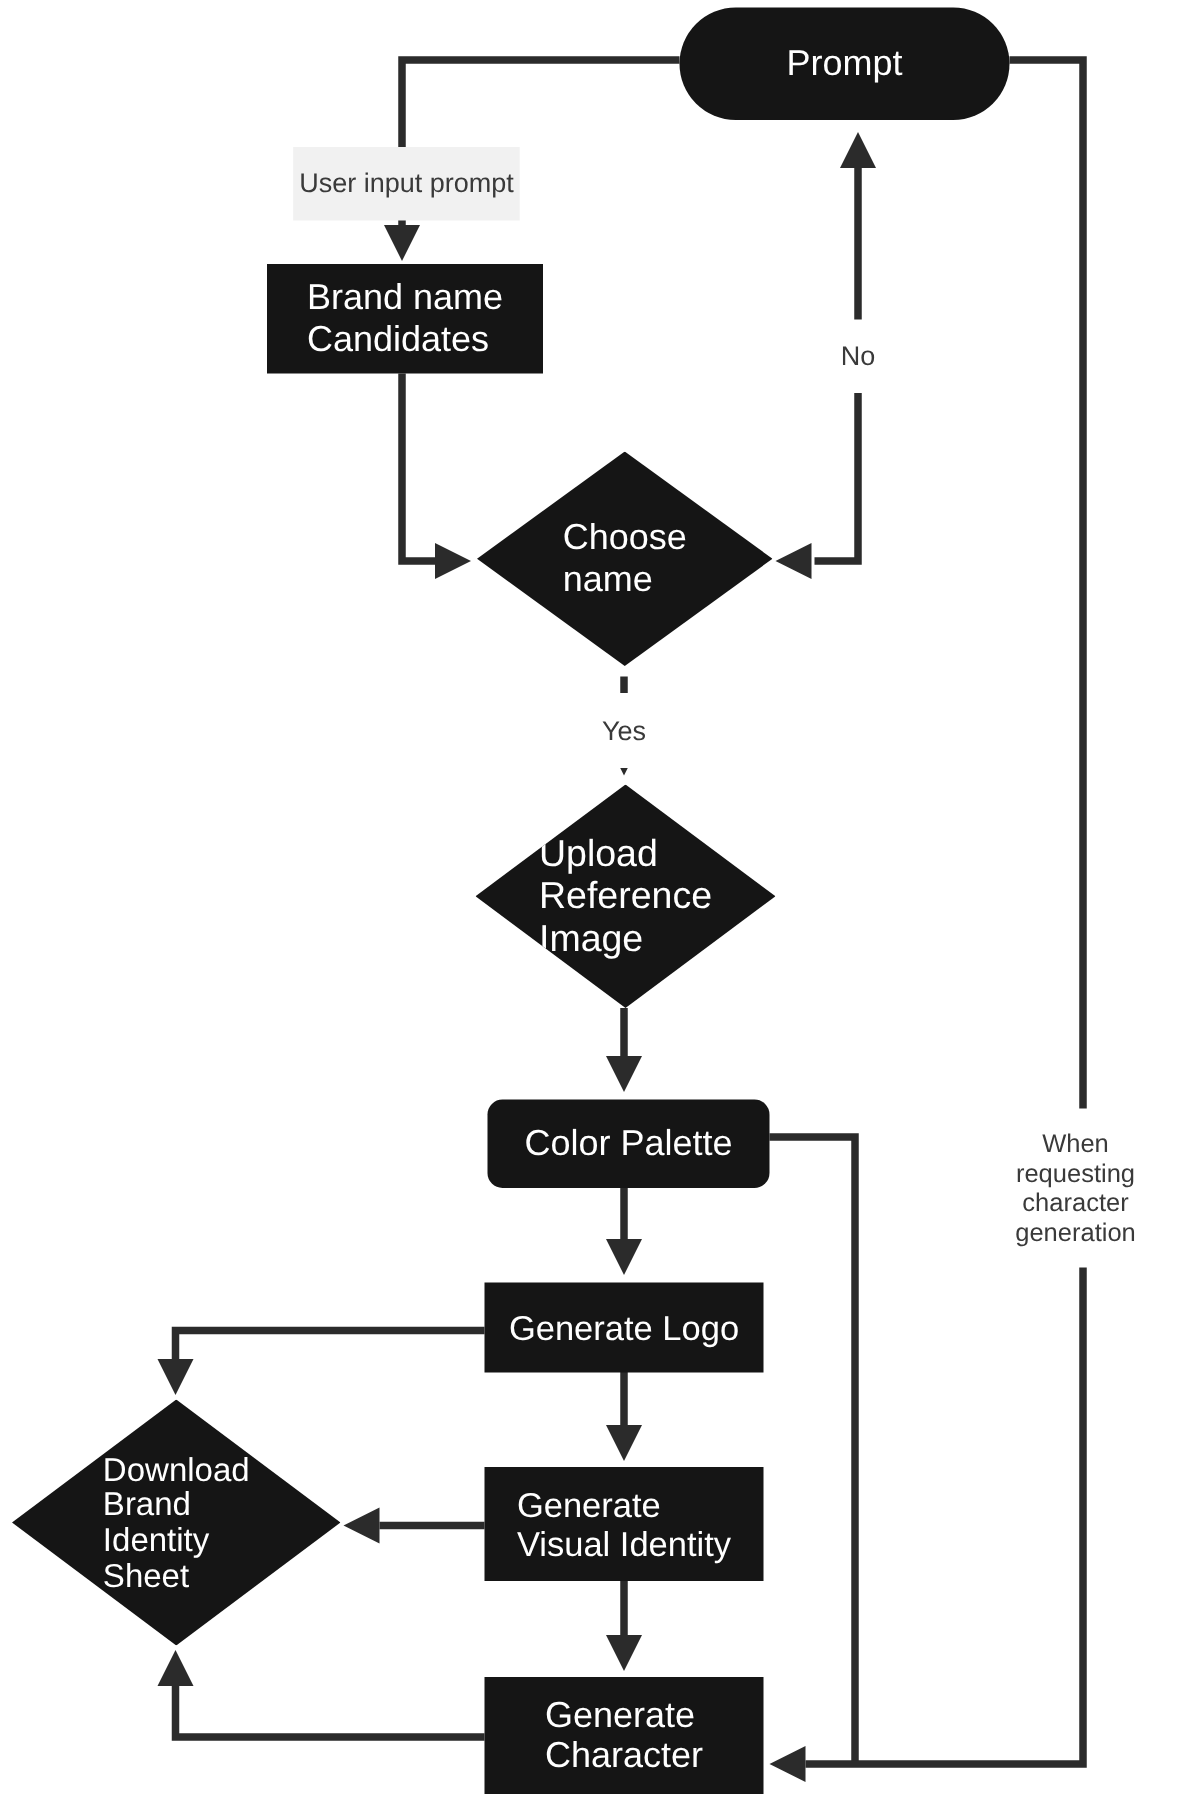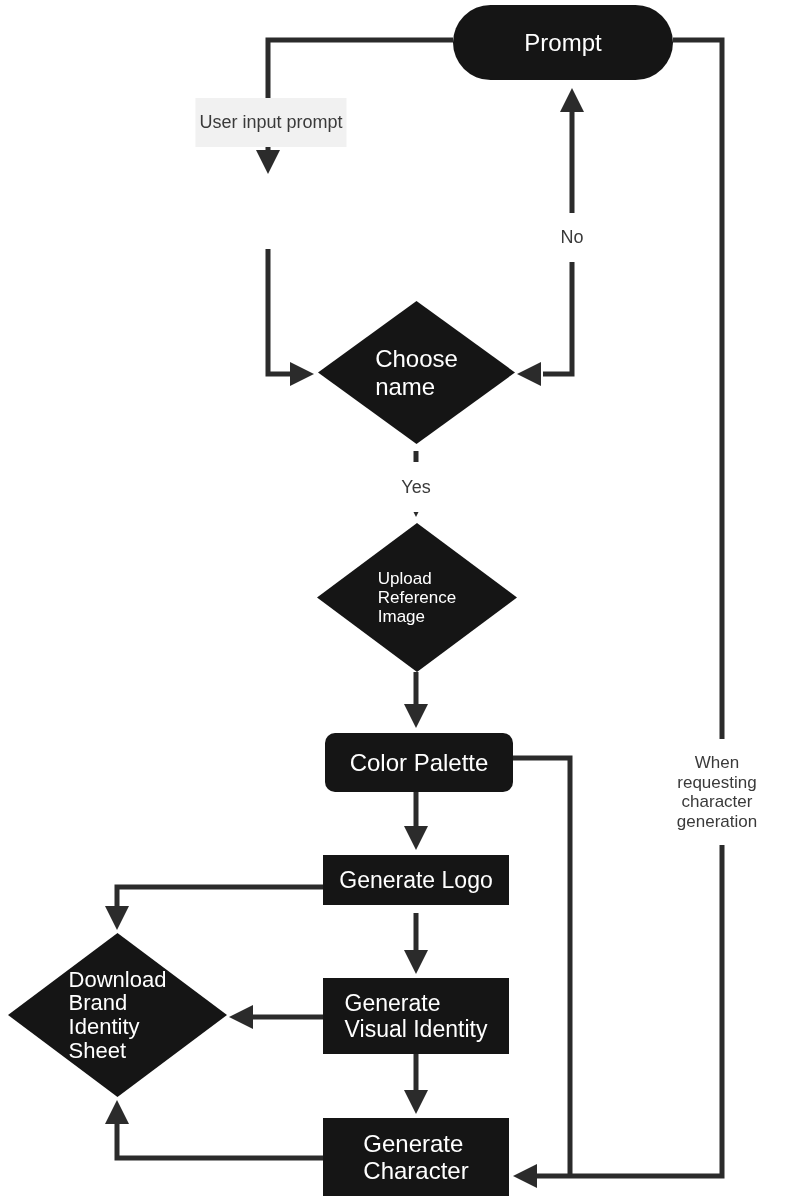--- a/index.html
+++ b/index.html
@@ -48,23 +48,23 @@
     font-weight: normal;
     white-space: pre-line;
     line-height: 1.13;
   }
   .diamond {
     clip-path: polygon(50% 0, 100% 50%, 50% 100%, 0 50%);
   }
   #node-prompt   { left: 453px; top: 5px;    width: 220px; height: 75px;  border-radius: 38px; font-size: 24px; }
   #node-brand    { left: 178px; top: 176px;  width: 184px; height: 73px;  font-size: 24px; }
   #node-choose   { left: 318px; top: 301px;  width: 197px; height: 143px; font-size: 24px; }
-  #node-upload   { left: 317px; top: 523px;  width: 200px; height: 149px; font-size: 17px; }
+  #node-upload   { left: 317px; top: 523px;  width: 200px; height: 149px; font-size: 25px; }
   #node-palette  { left: 325px; top: 733px;  width: 188px; height: 59px;  font-size: 24px; border-radius: 10px; }
-  #node-logo     { left: 323px; top: 855px;  width: 186px; height: 50px;  font-size: 23px; }
+  #node-logo     { left: 323px; top: 855px;  width: 186px; height: 60px;  font-size: 23px; }
   #node-vi       { left: 323px; top: 978px;  width: 186px; height: 76px;  font-size: 23px; }
   #node-char     { left: 323px; top: 1118px; width: 186px; height: 78px;  font-size: 24px; }
   #node-download { left: 8px;   top: 933px;  width: 219px; height: 164px; font-size: 22px; line-height: 1.08; }
   .edge-label {
     position: absolute;
     z-index: 3;
     color: var(--label-text);
     font-size: 18px;
     white-space: pre-line;
     text-align: center;
@@ -121,20 +121,22 @@
     <polygon points="117,1100 105,1124 129,1124"></polygon>
 
     <path d="M 513 758 H 570 V 1176"></path>
 
     <path d="M 673 40 H 722 V 1176 H 537"></path>
     <polygon points="513,1176 537,1164 537,1188"></polygon>
   </svg>
 
   <div id="node-prompt" class="node">Prompt</div>
 
+  <div id="node-brand" class="node">Brand name
+Candidates</div>
 
   <div id="node-choose" class="node diamond">Choose
 name</div>
 
   <div id="node-upload" class="node diamond">Upload
 Reference
 Image</div>
 
   <div id="node-palette" class="node">Color Palette</div>
 

